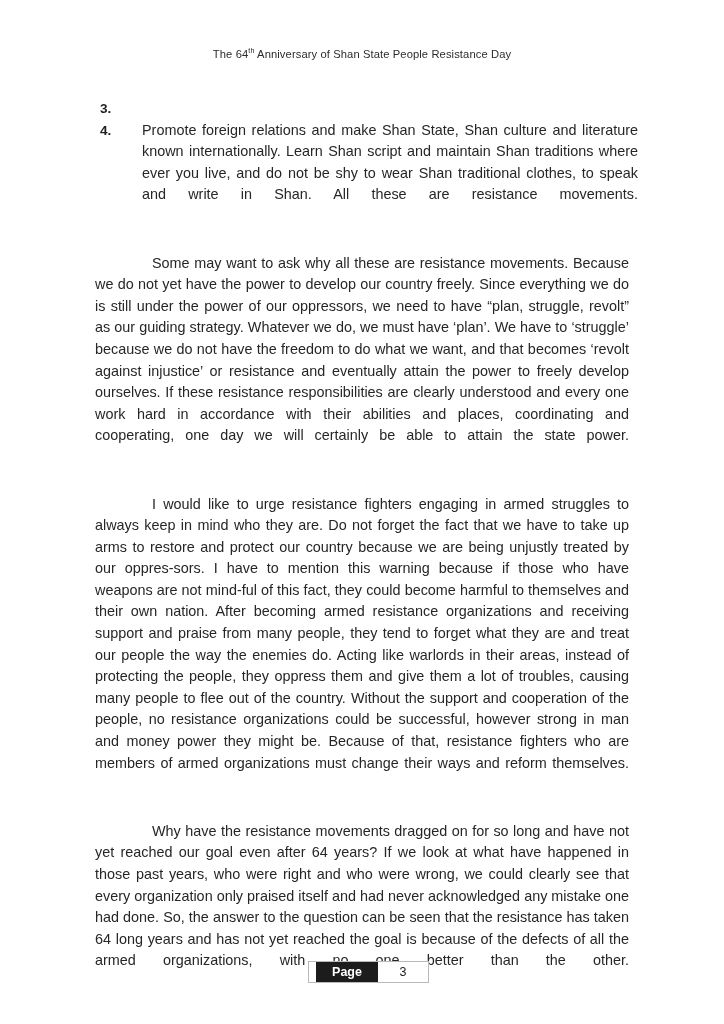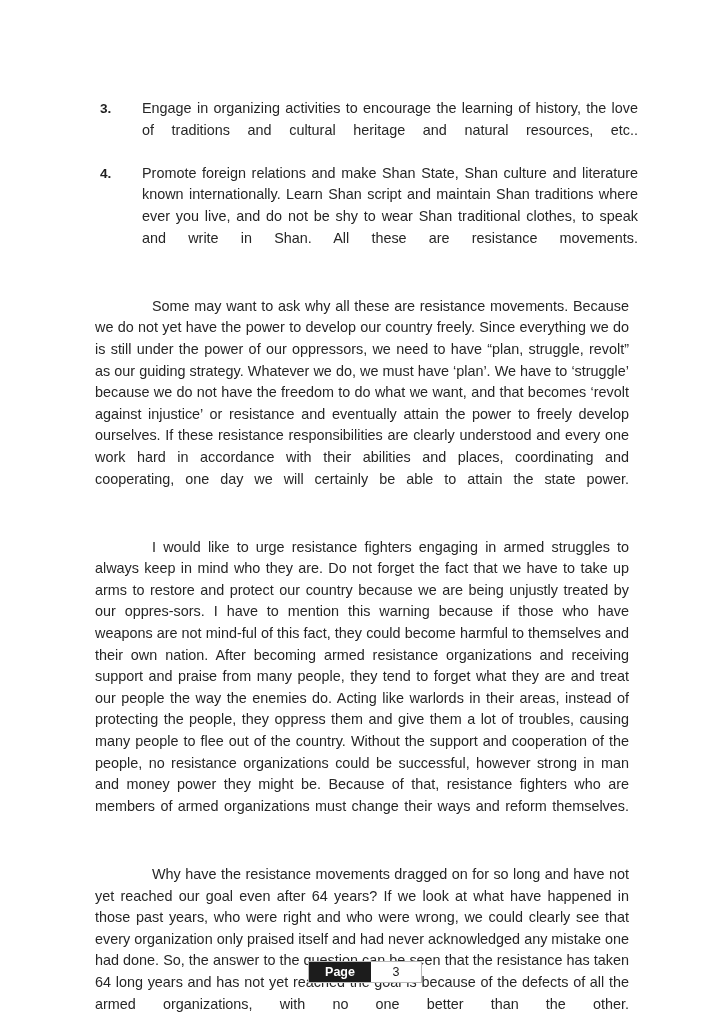--- a/index.html
+++ b/index.html
@@ -103,20 +103,21 @@
   
   .page-footer {
     position: absolute;
     left: 308px;
     top: 961px;
     display: flex;
     align-items: stretch;
     height: 22px;
     border: 1px solid #b9b9b9;
     box-sizing: border-box;
+    padding-left: 7px;
   }
   .footer-label {
     background: #1c1c1c;
     color: #ffffff;
     font-size: 12.5px;
     font-weight: bold;
     line-height: 20px;
     width: 62px;
     text-align: center;
     box-sizing: border-box;
@@ -129,27 +130,29 @@
     width: 50px;
     text-align: center;
     box-sizing: border-box;
   }
 </style>
 </head>
 <body>
 
 <div class="page">
 
+  <div class="page-header">
+    <span>The 64</span><sup>th</sup><span> Anniversary of Shan State People Resistance Day</span>
+  </div>
 
   <div class="content">
 
     <ul class="num-list">
       <li class="num-item">
         <span class="num-marker">3.</span>
-        <span class="num-text">Engage in organizing activities to encourage the learning of history, the love of traditions and cultural heritage and natural resources, etc..</span>
       </li>
       <li class="num-item">
         <span class="num-marker">4.</span>
         <span class="num-text">Promote foreign relations and make Shan State, Shan culture and literature known internationally. Learn Shan script and maintain Shan traditions where ever you live, and do not be shy to wear Shan traditional clothes, to speak and write in Shan. All these are resistance movements.</span>
       </li>
     </ul>
 
     <p class="para gap-huge">Some may want to ask why all these are resistance movements. Because we do not yet have the power to develop our country freely. Since everything we do is still under the power of our oppressors, we need to have “plan, struggle, revolt” as our guiding strategy. Whatever we do, we must have ‘plan’. We have to ‘struggle’ because we do not have the freedom to do what we want, and that becomes ‘revolt against injustice’ or resistance and eventually attain the power to freely develop ourselves. If these resistance responsibilities are clearly understood and every one work hard in accordance with their abilities and places, coordinating and cooperating, one day we will certainly be able to attain the state power.</p>
     <p class="para gap-huge">I would like to urge resistance fighters engaging in armed struggles to always keep in mind who they are. Do not forget the fact that we have to take up arms to restore and protect our country because we are being unjustly treated by our oppres-sors. I have to mention this warning because if those who have weapons are not mind-ful of this fact, they could become harmful to themselves and their own nation. After becoming armed resistance organizations and receiving support and praise from many people, they tend to forget what they are and treat our people the way the enemies do. Acting like warlords in their areas, instead of protecting the people, they oppress them and give them a lot of troubles, causing many people to flee out of the country. Without the support and cooperation of the people, no resistance organizations could be successful, however strong in man and money power they might be. Because of that, resistance fighters who are members of armed organizations must change their ways and reform themselves.</p>
     <p class="para gap-huge">Why have the resistance movements dragged on for so long and have not yet reached our goal even after 64 years? If we look at what have happened in those past years, who were right and who were wrong, we could clearly see that every organization only praised itself and had never acknowledged any mistake one had done. So, the answer to the question can be seen that the resistance has taken 64 long years and has not yet reached the goal is because of the defects of all the armed organizations, with no one better than the other.</p>

